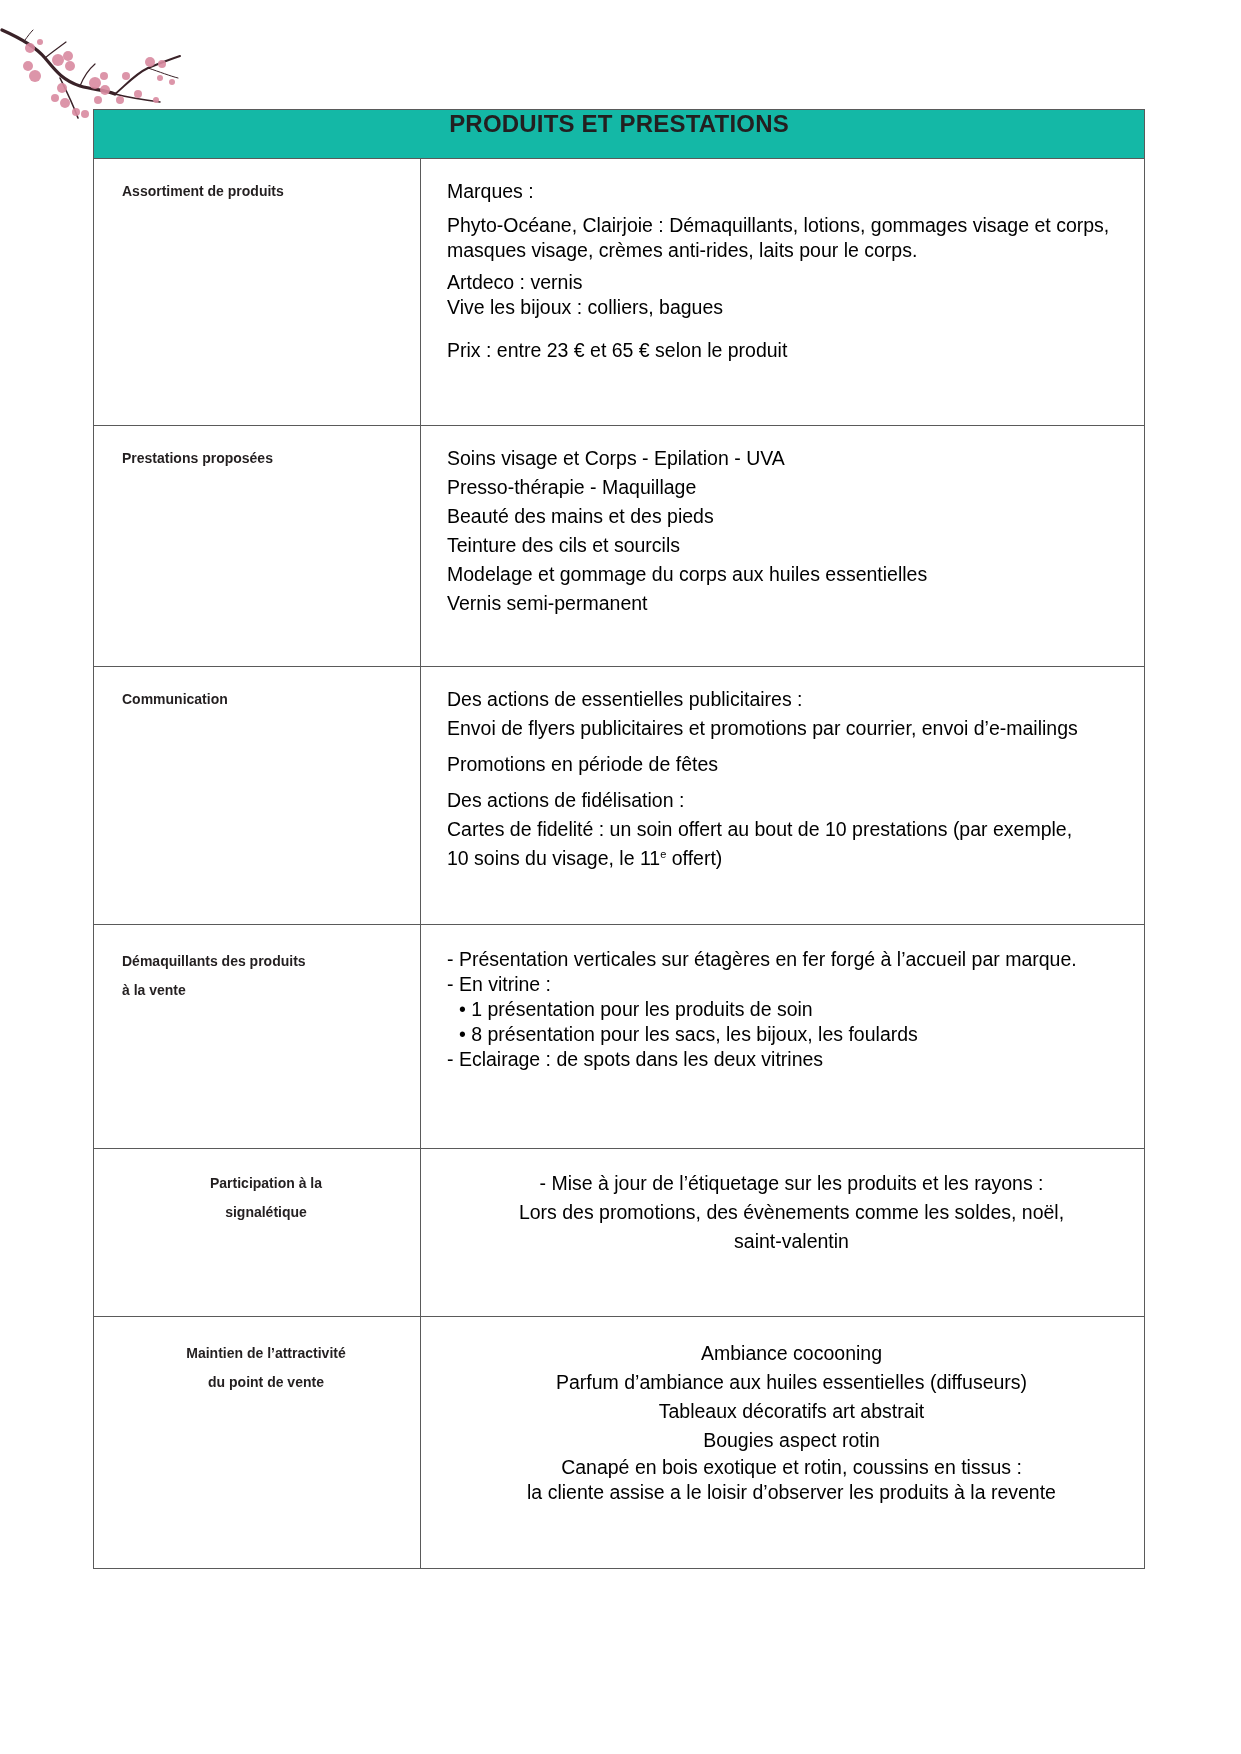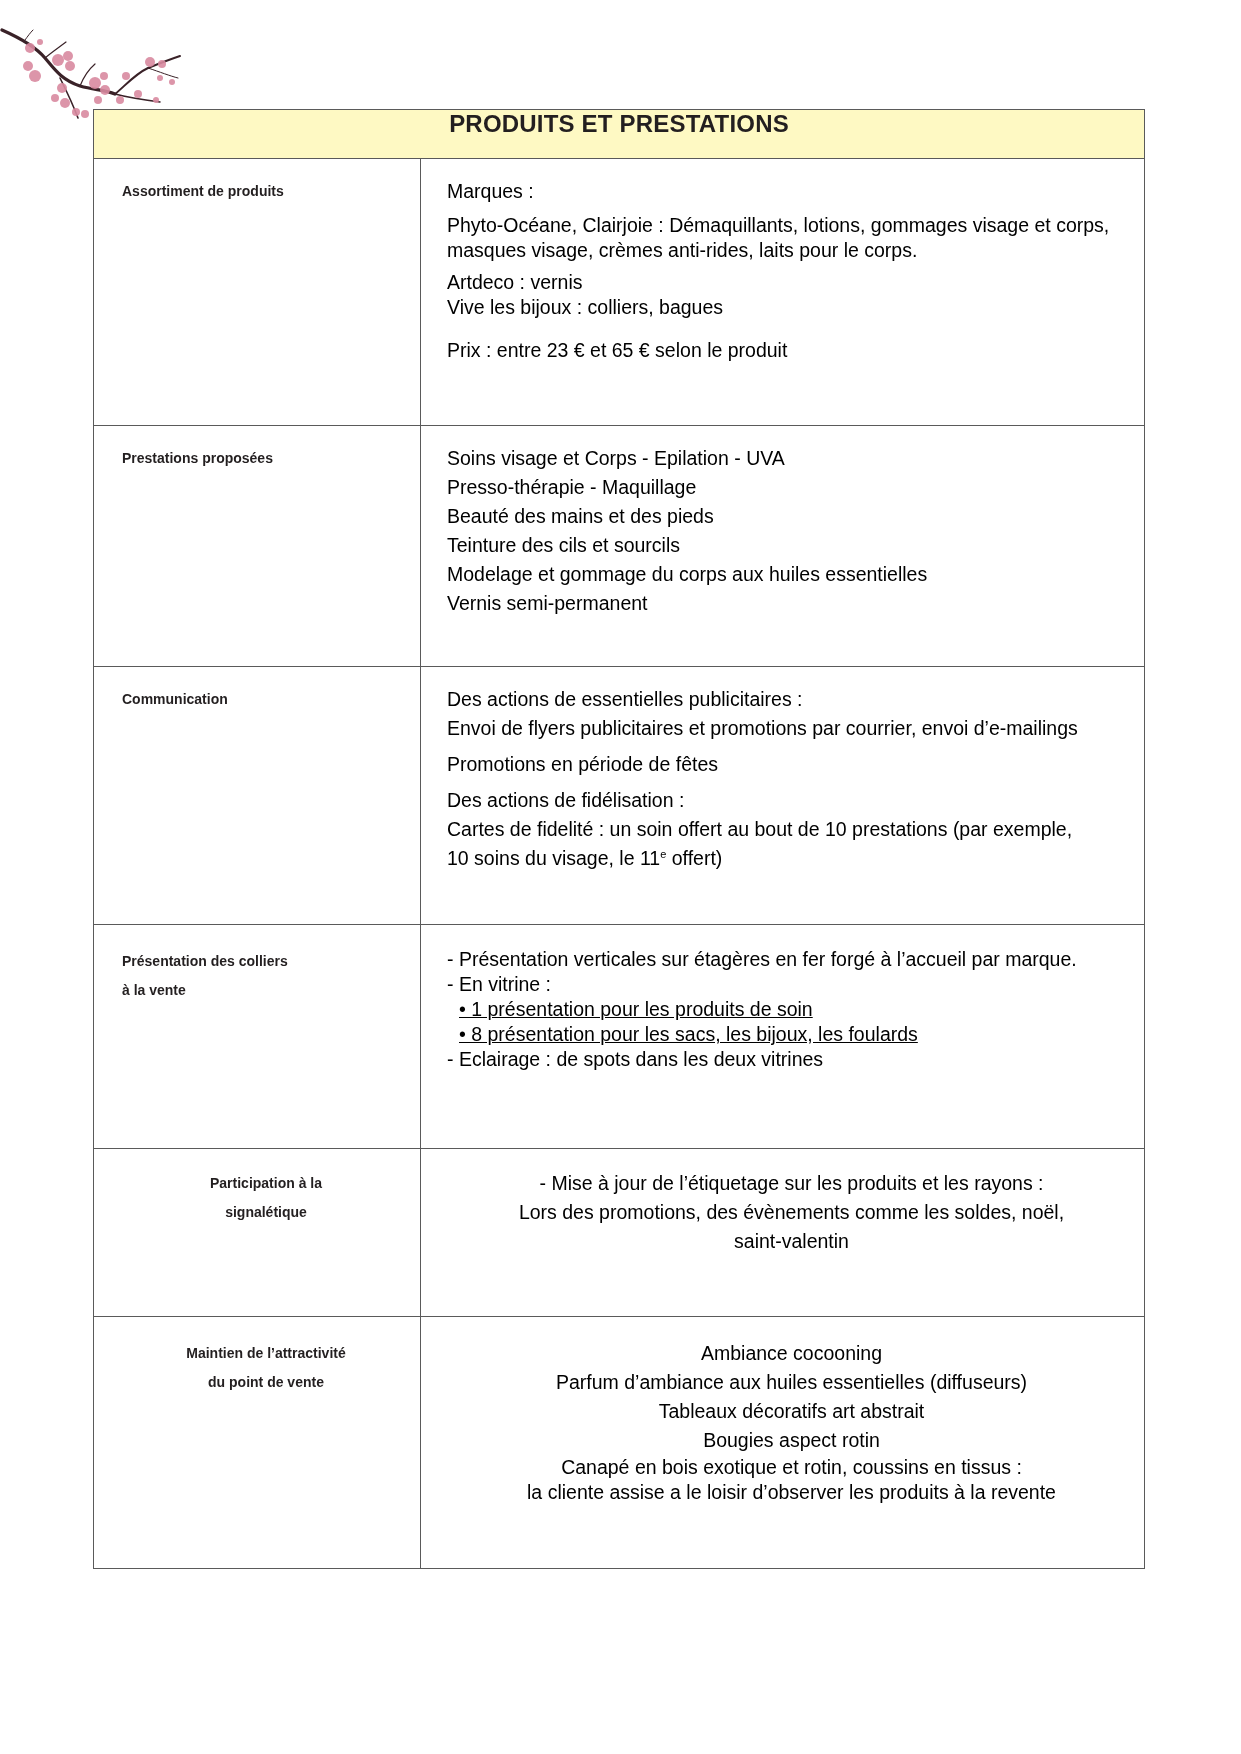--- a/index.html
+++ b/index.html
@@ -4,31 +4,31 @@
   <style>
     html, body { margin: 0; padding: 0; background: #ffffff; }
     body { width: 1241px; height: 1754px; position: relative; overflow: hidden;
            font-family: "Liberation Sans", "DejaVu Sans", sans-serif; color: #231f20; }
     .branch { position: absolute; left: 0; top: 28px; width: 190px; height: 95px; }
     table.sheet { position: absolute; left: 93px; top: 109px; width: 1051px;
                   border-collapse: collapse; table-layout: fixed; }
     table.sheet td { border: 1.5px solid #5a5a5a; vertical-align: top; padding: 0; }
     col.c1 { width: 327px; }
     col.c2 { width: 724px; }
-    .section-head td { background: #fef9c3; text-align: center; height: 48px;
+    .section-head td { background: #14b8a6; text-align: center; height: 48px;
                        vertical-align: middle; font-weight: bold; font-size: 24px;
                        letter-spacing: 0.2px; }
     .label { font-weight: bold; font-size: 14px; line-height: 29px;
              padding: 18px 10px 0 28px !important; }
     .content { font-size: 19.5px; line-height: 29px; padding: 18px 8px 14px 26px !important; color: #000000; }
     .content p { margin: 0; }
     .gap-s { margin-top: 7px !important; }
     .gap-m { margin-top: 16px !important; }
     .tight { line-height: 25px; }
-    .bullet { padding-left: 12px; text-decoration: underline; }
+    .bullet { padding-left: 12px; }
     sup { font-size: 11px; vertical-align: super; line-height: 0; }
     tr.r1 td { height: 234px; }
     tr.r2 td { height: 208px; }
     tr.r3 td { height: 225px; margin-top: 19px; }
     tr.r4 td { height: 187px; }
     tr.r5 td { height: 133px; }
     tr.r6 td { height: 215px; text-align: center; }
     .r4 .content { padding-top: 22px !important; line-height: 27px; }
     .r4 .label { padding-top: 22px !important; }
     .r5 .content, .r5 .label { padding-top: 20px !important; text-align: center; }
@@ -118,21 +118,21 @@
         <p class="gap-s">Promotions en période de fêtes</p>
         <p class="gap-s">Des actions de fidélisation :</p>
         <p>Cartes de fidelité : un soin offert au bout de 10 prestations (par exemple,</p>
         <p><span>10 soins du visage, le 11</span><sup>e</sup><span> offert)</span></p>
       </td>
     </tr>
 
 
     <tr class="r4">
       <td class="label">
-        <div>Présentation des colliers</div>
+        <div>Démaquillants des produits</div>
         <div>à la vente</div>
       </td>
       <td class="content">
         <p class="tight">- Présentation verticales sur étagères en fer forgé à l’accueil par marque.</p>
         <p class="tight">- En vitrine :</p>
         <p class="tight bullet">• 1 présentation pour les produits de soin</p>
         <p class="tight bullet">• 8 présentation pour les sacs, les bijoux, les foulards</p>
         <p class="tight">- Eclairage : de spots dans les deux vitrines</p>
       </td>
     </tr>

